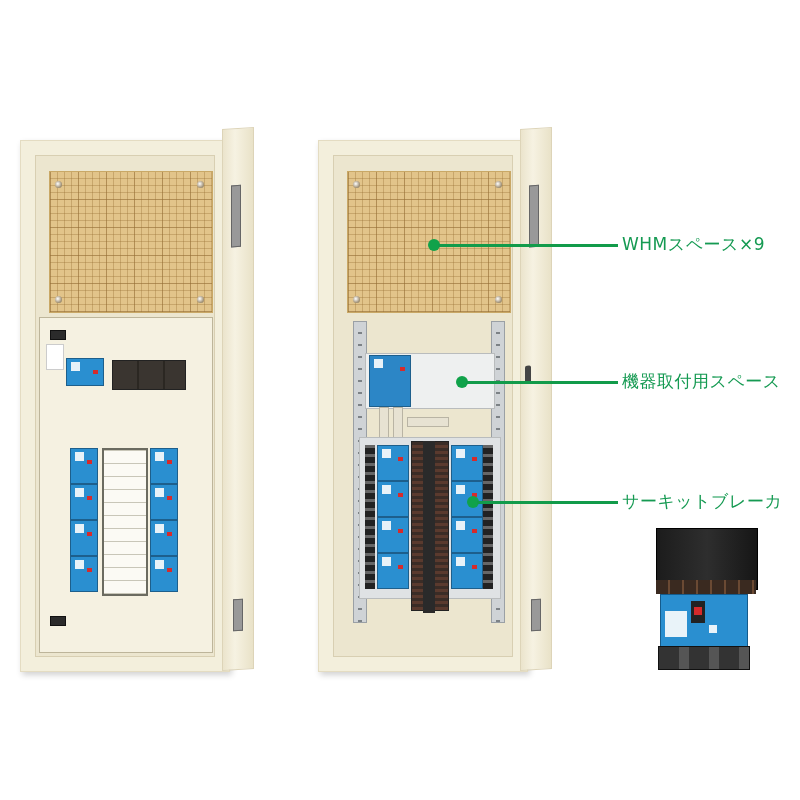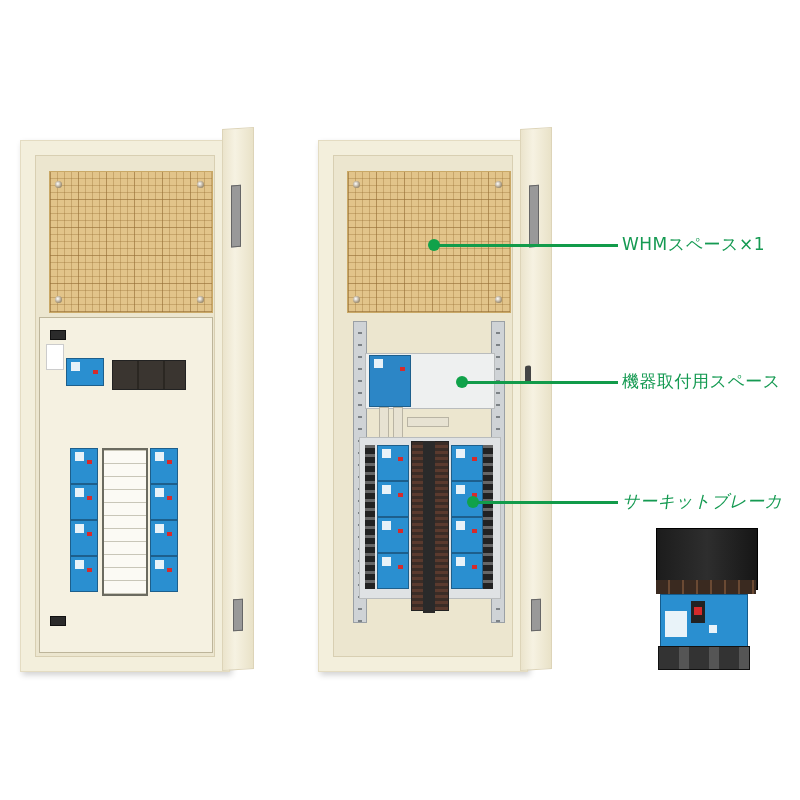--- a/index.html
+++ b/index.html
@@ -115,29 +115,29 @@
 </div>
 
 <div class="door" style="left:520px;top:128px;width:30px;height:540px;transform:skewY(-4deg);">
   <div class="hinge" style="left:8px;top:56px;height:60px;"></div>
   <div class="handle" style="left:4px;top:236px;height:18px;"></div>
   <div class="hinge" style="left:10px;top:470px;height:30px;"></div>
 </div>
 
 <div class="callout-dot" style="left:428px;top:239px;"></div>
 <div class="callout-line" style="left:438px;top:244px;width:180px;"></div>
-<div class="label" style="left:622px;top:233px;">WHMスペース×1</div>
+<div class="label" style="left:622px;top:233px;">WHMスペース×9</div>
 
 <div class="callout-dot" style="left:456px;top:376px;"></div>
 <div class="callout-line" style="left:466px;top:381px;width:152px;"></div>
 <div class="label" style="left:622px;top:370px;">機器取付用スペース</div>
 
 <div class="callout-dot" style="left:467px;top:496px;"></div>
 <div class="callout-line" style="left:477px;top:501px;width:141px;"></div>
-<div class="label" style="left:622px;top:490px;font-style:italic;">サーキットブレーカ</div>
+<div class="label" style="left:622px;top:490px;">サーキットブレーカ</div>
 
 <div class="prod" style="left:650px;top:528px;width:110px;height:140px;">
   <div class="abs" style="left:6px;top:0;width:100px;height:60px;background:linear-gradient(90deg,#1c1c1c,#2e2e2e 50%,#161616);border:1px solid #000;"></div>
   <div class="abs" style="left:6px;top:52px;width:100px;height:14px;background:repeating-linear-gradient(90deg,#3a2a20 0 12px,#6b4a33 12px 14px);"></div>
   <div class="abs" style="left:10px;top:66px;width:86px;height:52px;background:#2a8fd0;border:1px solid #145b8c;">
     <div class="abs" style="left:30px;top:6px;width:14px;height:22px;background:#222;"></div>
     <div class="abs" style="left:33px;top:12px;width:8px;height:8px;background:#d52a2a;"></div>
     <div class="abs" style="left:4px;top:16px;width:22px;height:26px;background:#e9f3f9;"></div>
     <div class="abs" style="left:48px;top:30px;width:8px;height:8px;background:#e9f3f9;"></div>
   </div>

